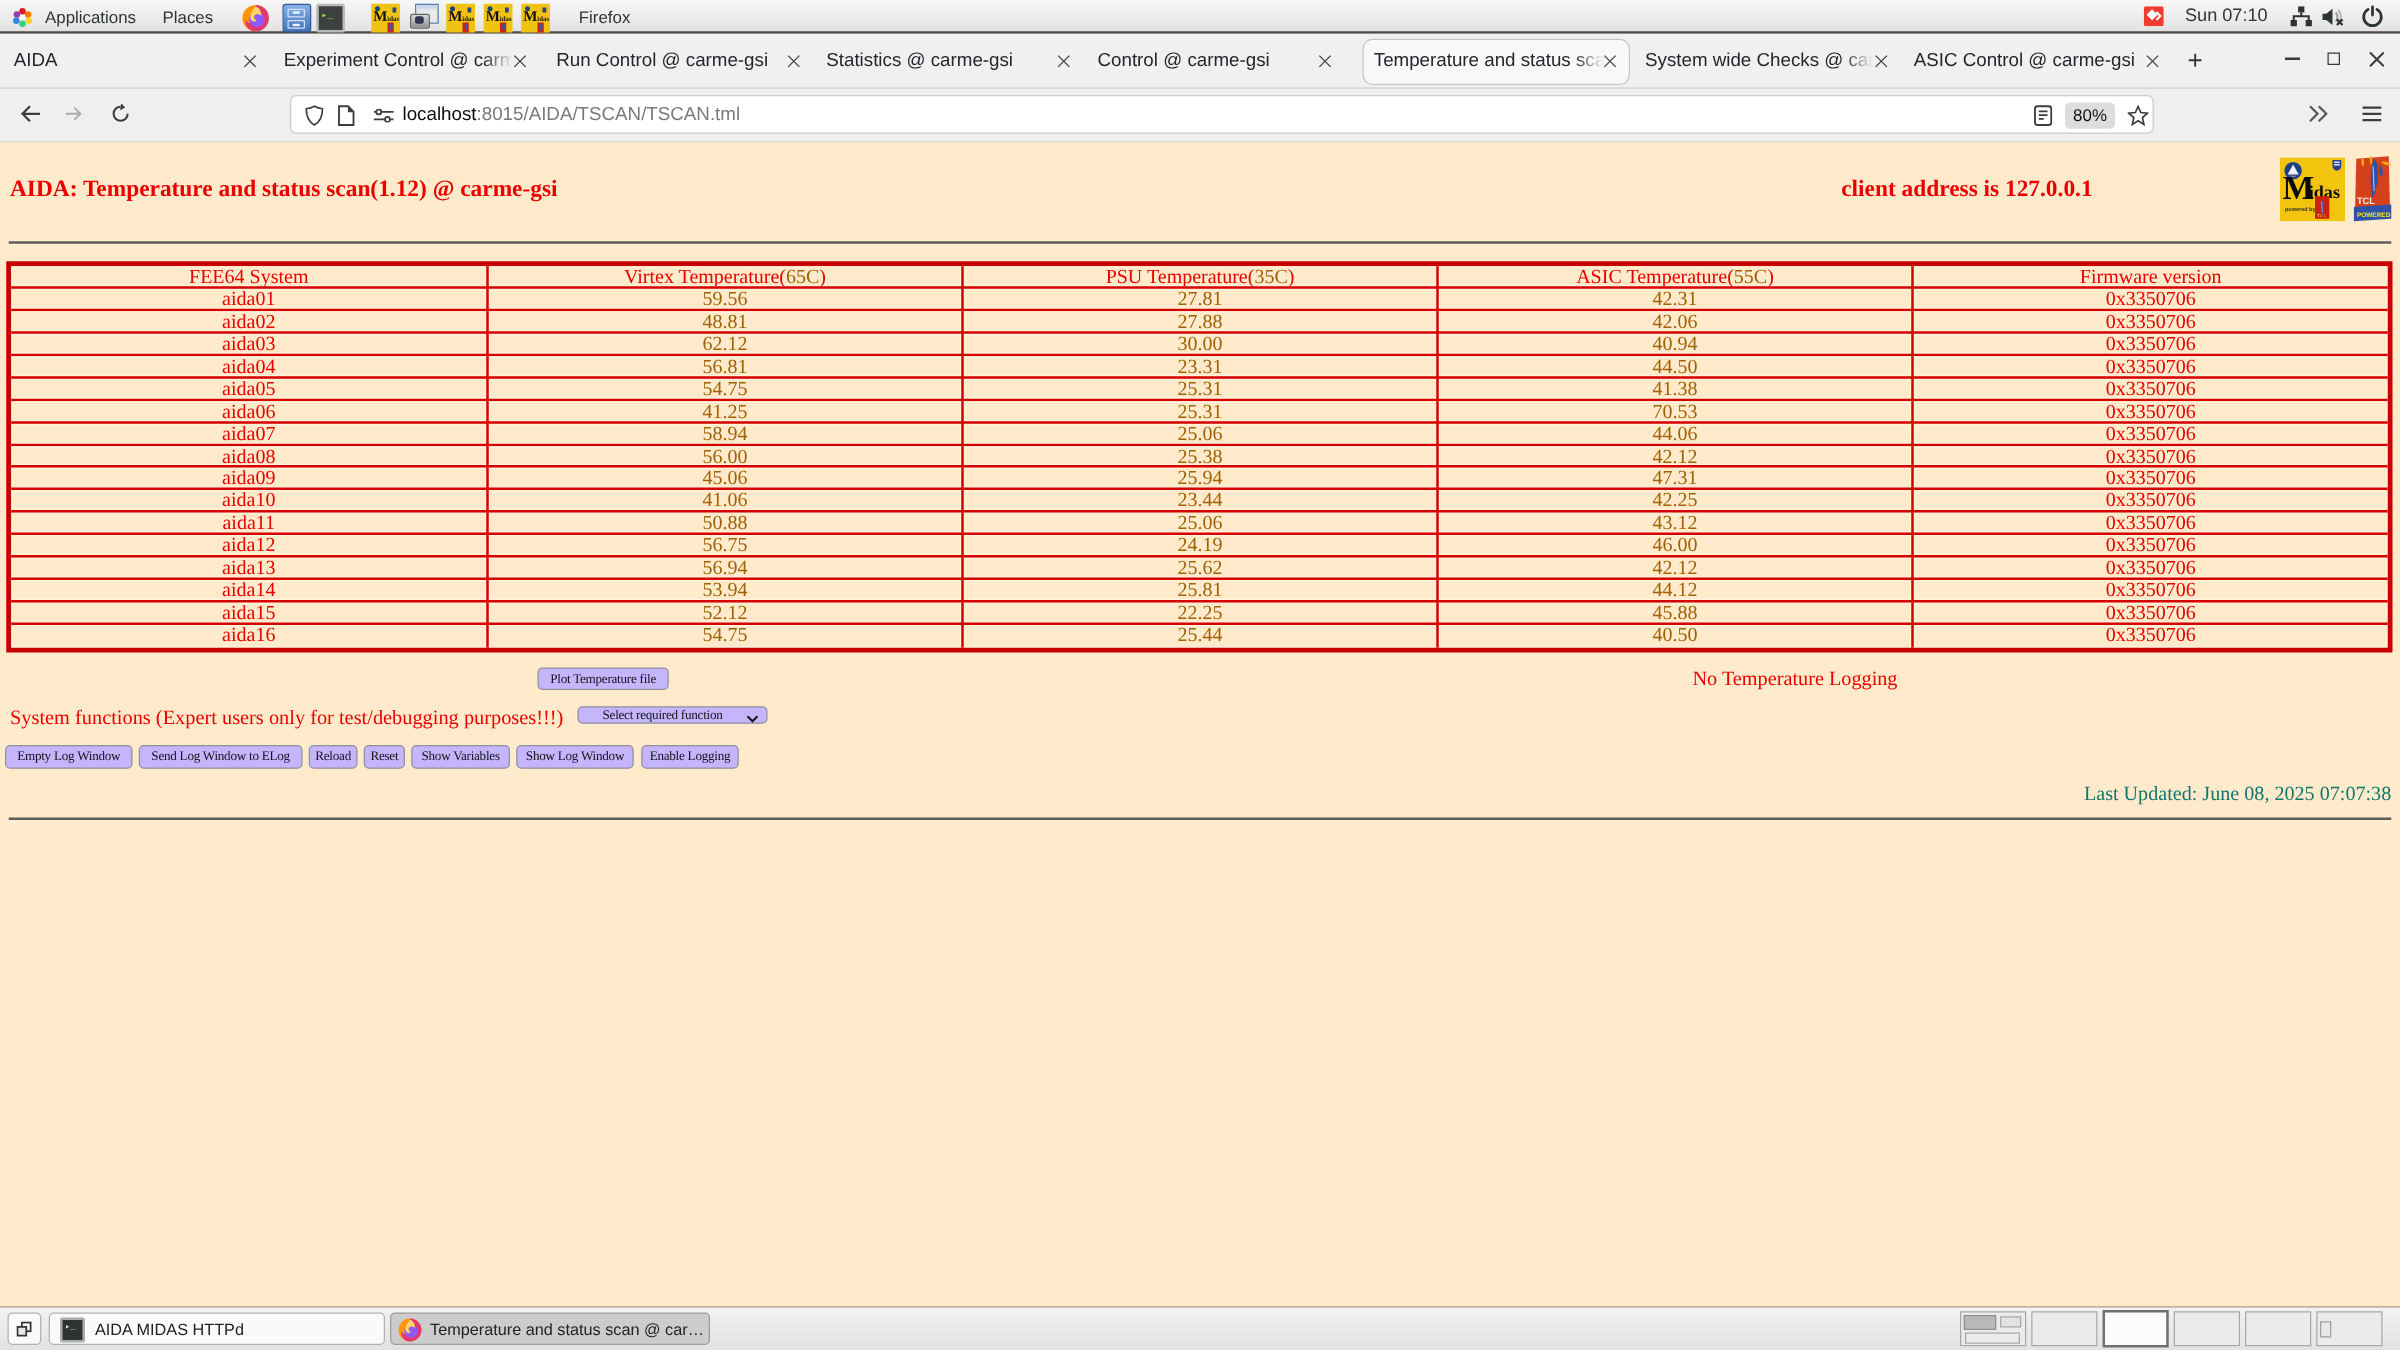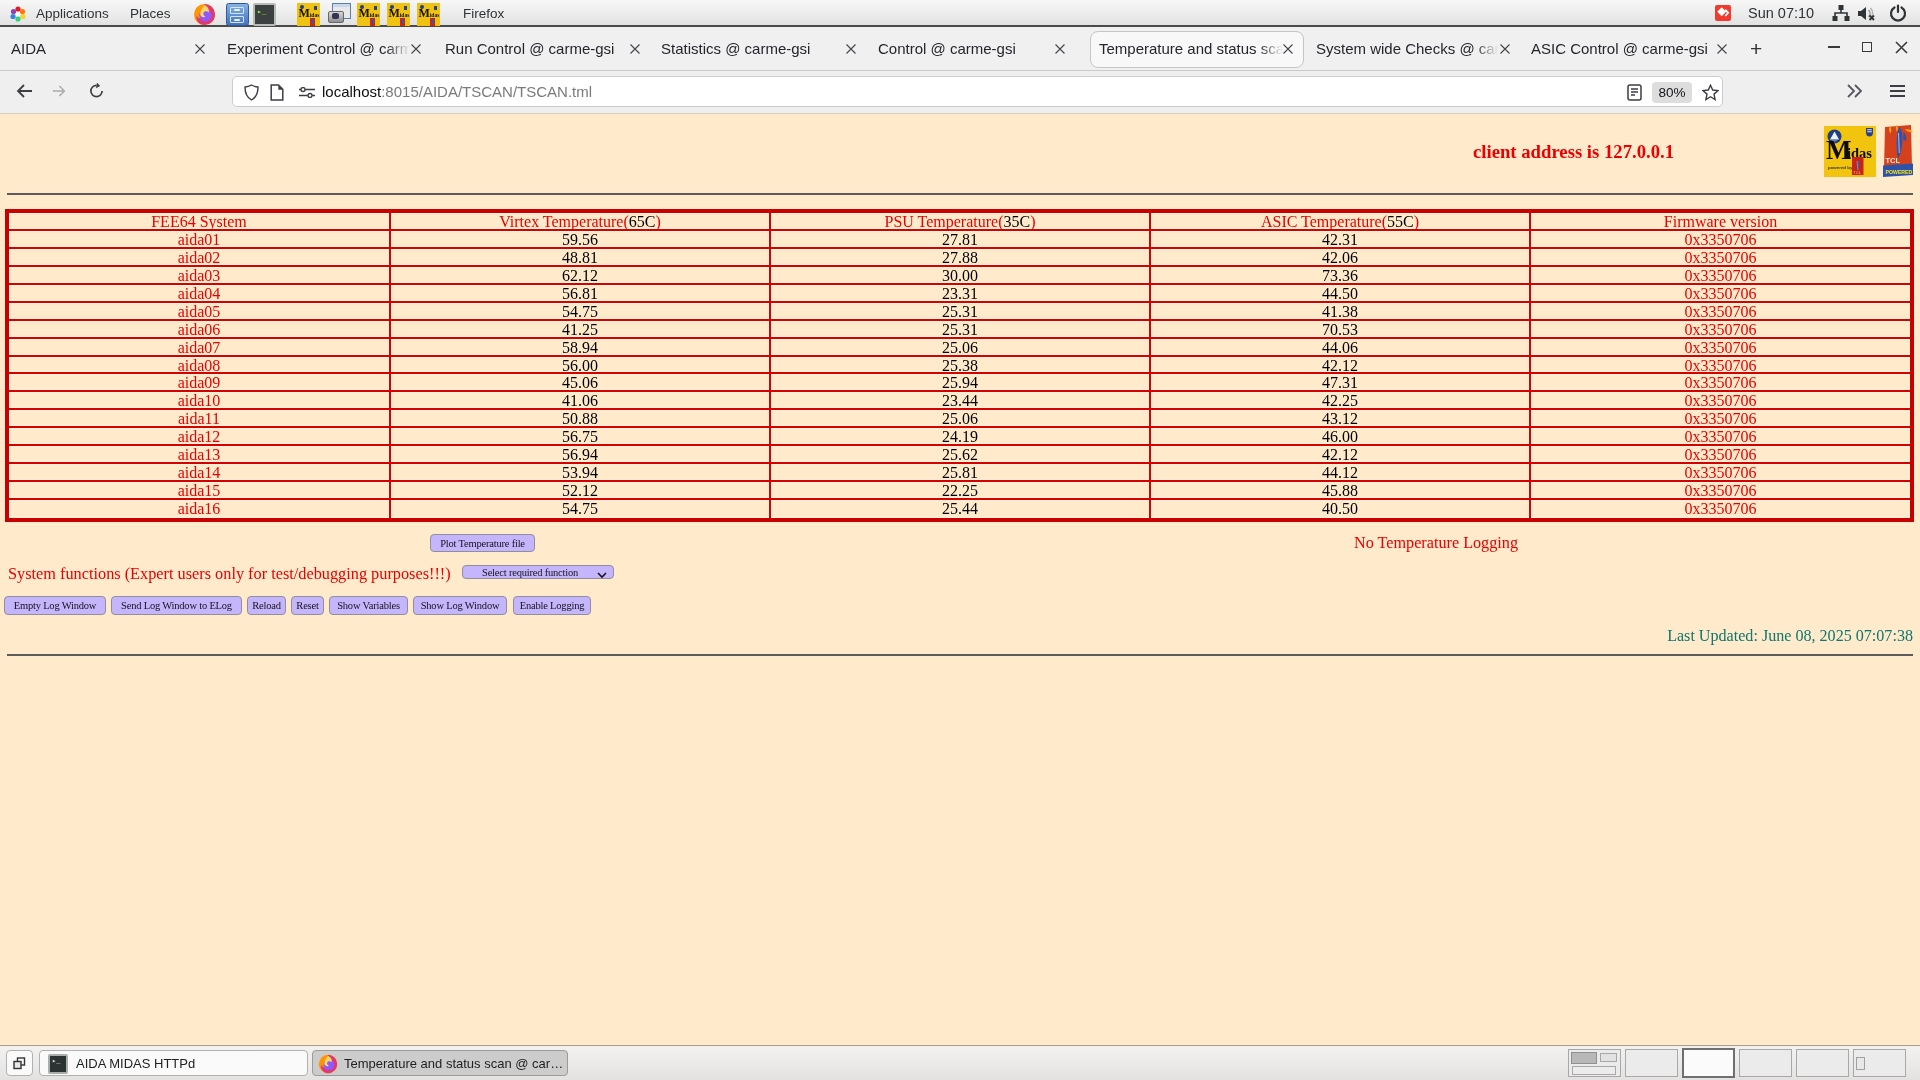--- a/index.html
+++ b/index.html
@@ -39,21 +39,21 @@
 #grid{position:absolute;left:5px;top:95px;width:1909px;height:313px;
  border:4px solid #c80000;display:grid;
  grid-template-columns:382px 380px 380px 380px 1fr;
  grid-template-rows:repeat(17,1fr)}
 .c{border-right:2px solid #d60000;border-bottom:2px solid #d60000;
  box-shadow:inset 0 0 0 1px #fff3de;
  font-size:16px;line-height:17.4px;text-align:center;overflow:hidden}
 .c:nth-child(5n){border-right:none}
 .c:nth-last-child(-n+5){border-bottom:none}
 .rd{color:#ea0000}
-.gr{color:#000000}
+.gr{color:#a16207}
 
 
 .btn{position:absolute;background:#c4b5fd;border:1px solid #8f8f9d;border-radius:4px;
  font-family:Liberation Serif, serif;font-size:10.5px;letter-spacing:-0.2px;color:#15141a;
  display:flex;align-items:center;justify-content:center;white-space:nowrap}
 
 
 #taskbar{position:absolute;left:0;top:1045px;width:1920px;height:35px;
  background:linear-gradient(#f3f2f0,#e3e2e0);border-top:1px solid #a49e90}
 .wbtn{position:absolute;top:4px;height:26px;border:1px solid #b1b1b1;border-radius:4px;background:#fafafa;
@@ -232,20 +232,21 @@
   </div>
   <svg class="abs" style="left:1846px;top:12px" width="18" height="16" viewBox="0 0 18 16">
  <path d="M2 2 L8 8 L2 14 M9 2 L15 8 L9 14" stroke="#58565d" stroke-width="1.8" fill="none"></path>
 </svg>
 <svg class="abs" style="left:1889px;top:13px" width="17" height="14" viewBox="0 0 17 14">
  <path d="M1 2 H16 M1 7 H16 M1 12 H16" stroke="#3f3d44" stroke-width="1.8"></path>
 </svg>
 </div>
 
 <div id="page">
+  <h1a style="left:8px;top:27px">AIDA: Temperature and status scan(1.12) @ carme-gsi</h1a>
   <h1a style="left:1473px;top:27px">client address is 127.0.0.1</h1a>
   <svg class="abs" style="left:1824px;top:12px" width="52" height="51" viewBox="0 0 52 51">
  <rect width="52" height="51" fill="#f2c40e"></rect>
  <circle cx="10.5" cy="10.5" r="7" fill="#1e3f86"></circle>
  <path d="M10.5 5.5 L15 13.5 L6 13.5 Z" fill="#eef2f8"></path>
  <path d="M7.5 14.5 A4.5 3 0 0 0 13.5 14.5 Z" fill="#9fb0cc"></path>
  <path d="M42 2 h7 v4.5 a3.5 4 0 0 1 -7 0 Z" fill="#27418c"></path>
  <path d="M43.2 3.8 h4.6 M43.2 5.8 h4.6" stroke="#dfe5f0" stroke-width="1.1"></path>
  <text x="2" y="33" font-family="Liberation Serif,serif" font-weight="bold" font-size="27px" fill="#0c0c0c">M</text>
  <text x="23" y="32" font-family="Liberation Serif,serif" font-weight="bold" font-size="14.5px" fill="#0c0c0c">idas</text>
@@ -281,21 +282,21 @@
 <div class="c gr">42.31</div>
 <div class="c rd">0x3350706</div>
 <div class="c rd">aida02</div>
 <div class="c gr">48.81</div>
 <div class="c gr">27.88</div>
 <div class="c gr">42.06</div>
 <div class="c rd">0x3350706</div>
 <div class="c rd">aida03</div>
 <div class="c gr">62.12</div>
 <div class="c gr">30.00</div>
-<div class="c gr">73.36</div>
+<div class="c gr">40.94</div>
 <div class="c rd">0x3350706</div>
 <div class="c rd">aida04</div>
 <div class="c gr">56.81</div>
 <div class="c gr">23.31</div>
 <div class="c gr">44.50</div>
 <div class="c rd">0x3350706</div>
 <div class="c rd">aida05</div>
 <div class="c gr">54.75</div>
 <div class="c gr">25.31</div>
 <div class="c gr">41.38</div>

